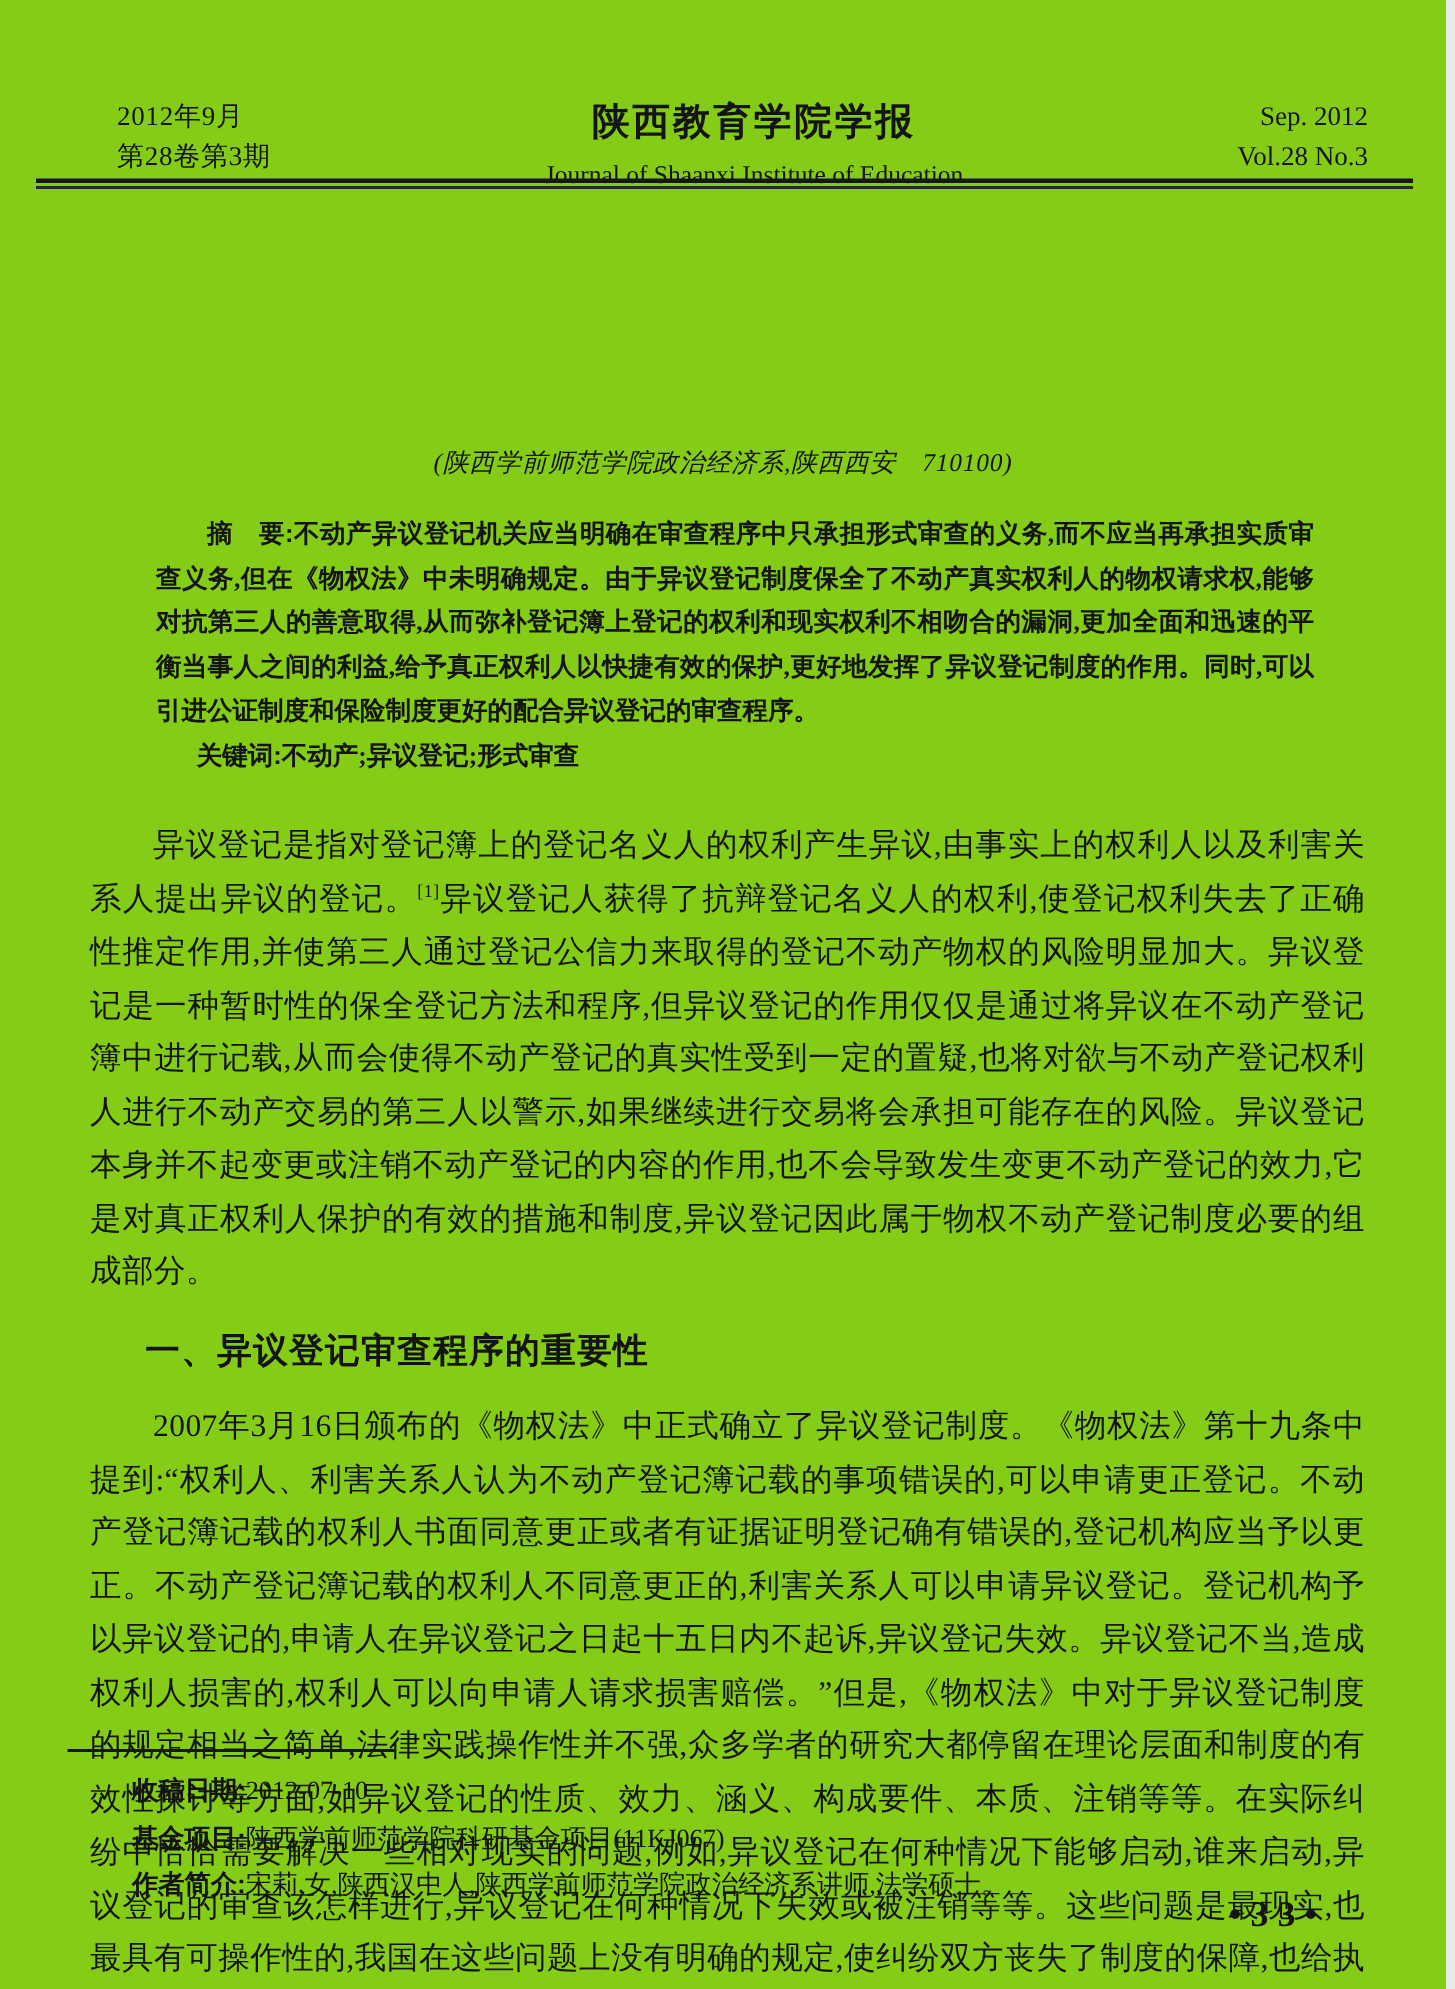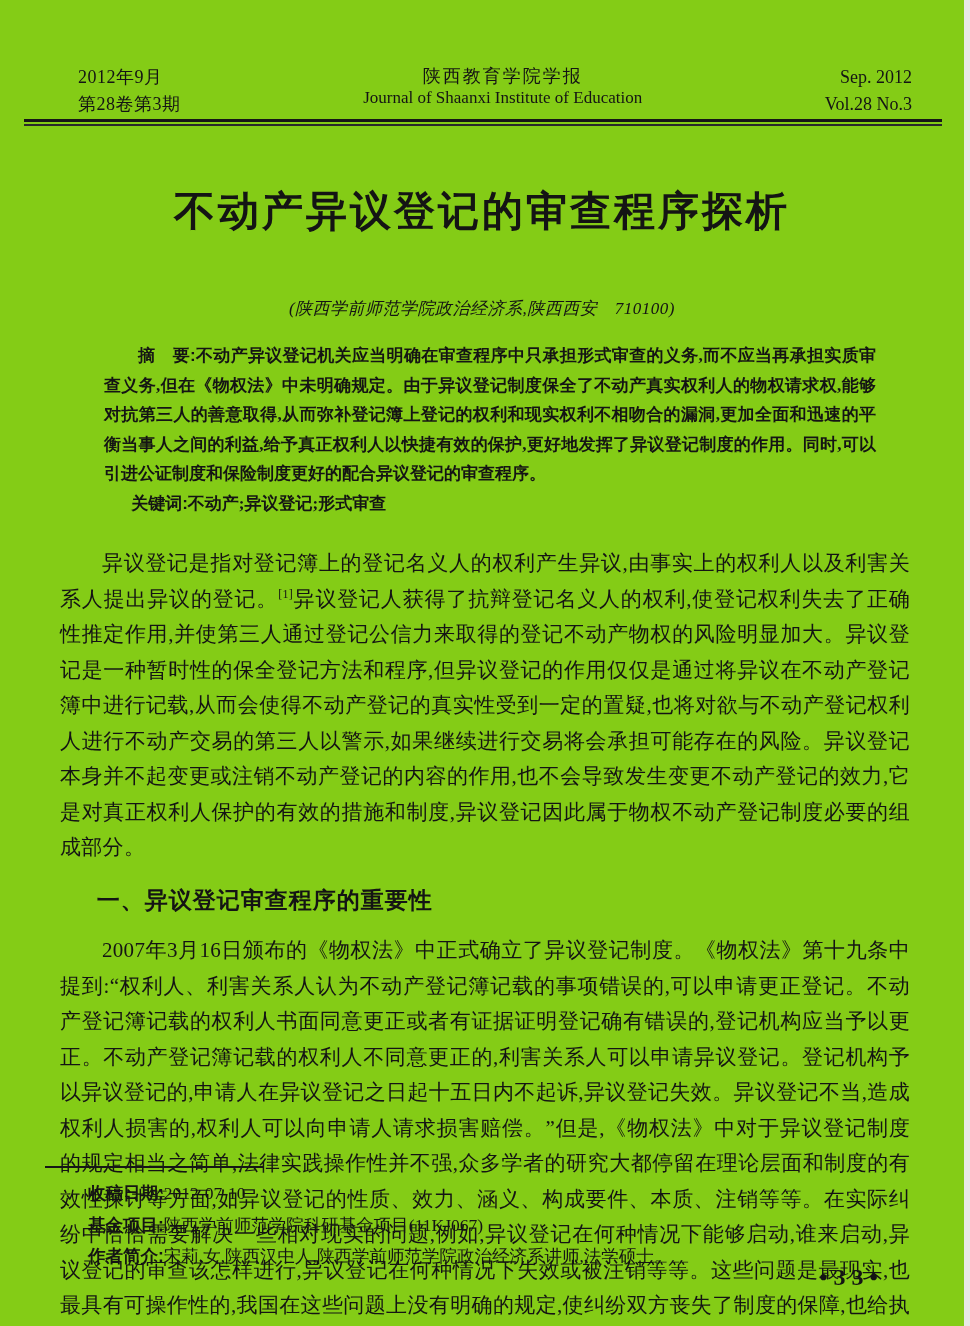--- a/index.html
+++ b/index.html
@@ -12,22 +12,22 @@
     position:relative;width:964px;height:1326px;overflow:hidden;
     background:#84cc16;color:#141414;
   }
   
   .journal-header{
     position:absolute;top:64px;left:78px;right:52px;
     display:flex;justify-content:space-between;align-items:flex-start;
   }
   .jh-left{font-size:18px;line-height:27px;letter-spacing:.5px;}
   .jh-center{text-align:center;flex:1;}
-  .jh-center .cn{font-size:18px;font-weight:normal;letter-spacing:2px;font-family:"Liberation Sans","DejaVu Sans",sans-serif;}
-  .jh-center .en{font-size:17px;margin-top:0;}
+  .jh-center .cn{font-size:25px;font-weight:bold;letter-spacing:2px;font-family:"Liberation Sans","DejaVu Sans",sans-serif;}
+  .jh-center .en{font-size:17px;margin-top:10px;}
   .jh-right{font-size:18px;line-height:27px;text-align:right;}
   .header-rule{
     position:absolute;top:119px;left:24px;right:22px;height:2px;
     border-top:3px solid #161616;border-bottom:2px solid #2a2a2a;
   }
   
   .article-title{
     position:absolute;top:184px;left:0;width:100%;
     text-align:center;font-size:41px;font-weight:900;letter-spacing:3px;
     font-family:"Liberation Sans","DejaVu Sans",sans-serif;
@@ -89,21 +89,20 @@
       <div class="cn">陕西教育学院学报</div>
       <div class="en">Journal of Shaanxi Institute of Education</div>
     </div>
     <div class="jh-right">
       <div>Sep. 2012</div>
       <div>Vol.28  No.3</div>
     </div>
   </div>
   <div class="header-rule"></div>
 
-  <div class="article-title">不动产异议登记的审查程序探析</div>
   <div class="article-affil">(陕西学前师范学院政治经济系,陕西西安　710100)</div>
 
   <div class="meta-block">
     <p class="abstract-p"><span class="meta-label">摘　要:</span><span>不动产异议登记机关应当明确在审查程序中只承担形式审查的义务,而不应当再承担实质审查义务,但在《物权法》中未明确规定。由于异议登记制度保全了不动产真实权利人的物权请求权,能够对抗第三人的善意取得,从而弥补登记簿上登记的权利和现实权利不相吻合的漏洞,更加全面和迅速的平衡当事人之间的利益,给予真正权利人以快捷有效的保护,更好地发挥了异议登记制度的作用。同时,可以引进公证制度和保险制度更好的配合异议登记的审查程序。</span></p>
     <p class="keywords-p"><span class="meta-label">关键词:</span><span>不动产;异议登记;形式审查</span></p>
   </div>
 
   <div class="article-body">
     <p><span>异议登记是指对登记簿上的登记名义人的权利产生异议,由事实上的权利人以及利害关系人提出异议的登记。</span><span class="ref-sup">[1]</span><span>异议登记人获得了抗辩登记名义人的权利,使登记权利失去了正确性推定作用,并使第三人通过登记公信力来取得的登记不动产物权的风险明显加大。异议登记是一种暂时性的保全登记方法和程序,但异议登记的作用仅仅是通过将异议在不动产登记簿中进行记载,从而会使得不动产登记的真实性受到一定的置疑,也将对欲与不动产登记权利人进行不动产交易的第三人以警示,如果继续进行交易将会承担可能存在的风险。异议登记本身并不起变更或注销不动产登记的内容的作用,也不会导致发生变更不动产登记的效力,它是对真正权利人保护的有效的措施和制度,异议登记因此属于物权不动产登记制度必要的组成部分。</span></p>
     <div class="section-heading">一、异议登记审查程序的重要性</div>

